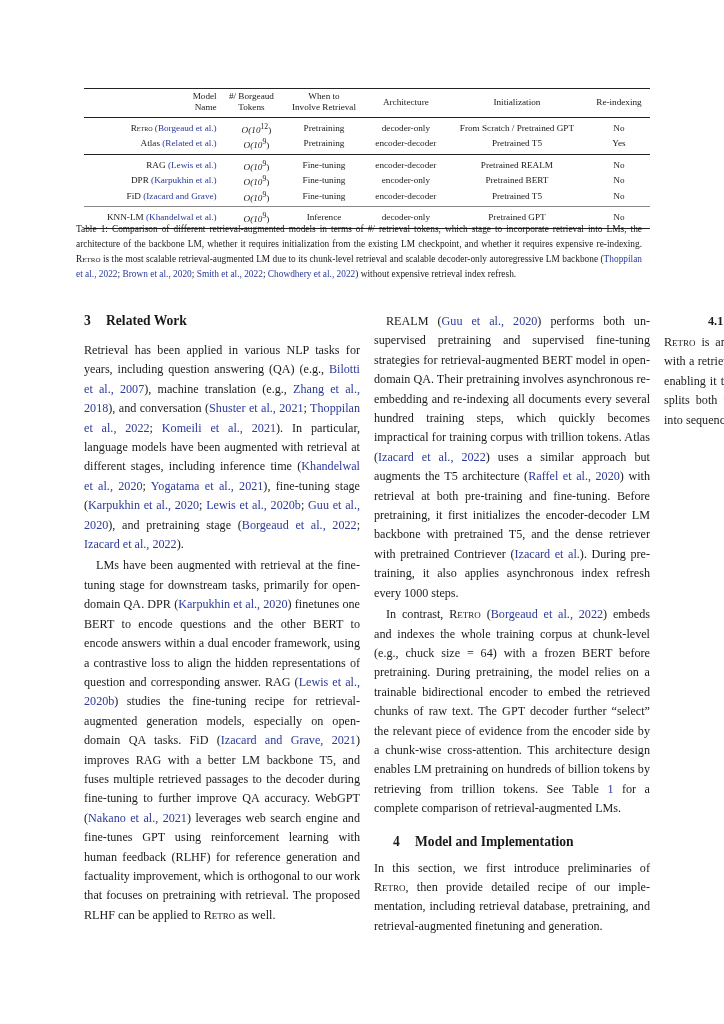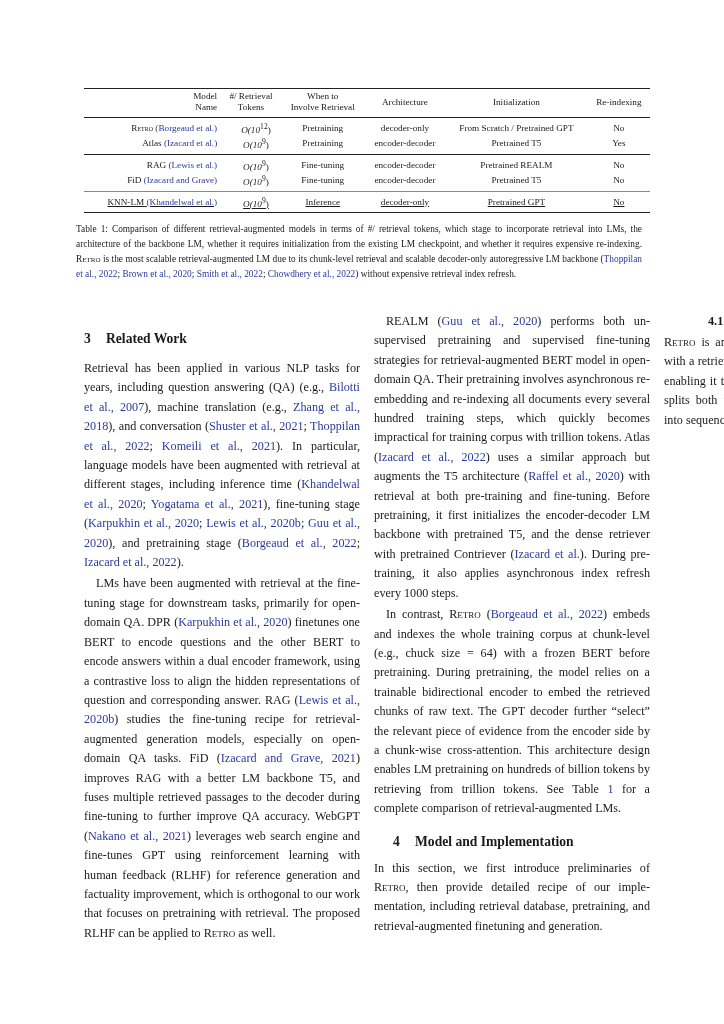--- a/index.html
+++ b/index.html
@@ -13,70 +13,78 @@
   table.cmp { width: 100%; border-collapse: collapse; font-size: 9.2px; line-height: 11.4px; }
   table.cmp th { font-weight: normal; padding: 2px 4px 3px; vertical-align: middle; }
   table.cmp td { padding: 0 4px; white-space: nowrap; }
   table.cmp td.c, table.cmp th.c { text-align: center; }
   table.cmp td.l, table.cmp th.l { text-align: right; margin-left: 16px; }
   table.cmp thead tr { border-top: 1.3px solid #222; border-bottom: 1px solid #222; }
   table.cmp tbody.g1 tr:first-child td, table.cmp tbody.g2 tr:first-child td, table.cmp tbody.g3 tr:first-child td { padding-top: 3px; }
   table.cmp tbody.g1 tr:last-child td, table.cmp tbody.g2 tr:last-child td, table.cmp tbody.g3 tr:last-child td { padding-bottom: 2px; }
   table.cmp tbody.g1 { border-bottom: 1px solid #222; }
   table.cmp tbody.g2 { border-bottom: 1px solid #888; }
-  table.cmp tbody.g3 { border-bottom: 1.3px solid #222; text-decoration: underline; }
+  table.cmp tbody.g3 { border-bottom: 1.3px solid #222; }
   .math { font-style: italic; margin-left: 10px; }
 
   .caption { position: absolute; left: 76px; top: 222px; width: 566px;
              font-size: 9.35px; line-height: 15.1px; text-align: justify; }
   h2.sec { font-size: 13.6px; font-weight: bold; margin: 0 0 11px 0; line-height: 18px; }
   h2.sec .num { display: inline-block; width: 22px; }
   h3.sub { font-size: 12.2px; font-weight: bold; margin: 9px 0 3px 0; line-height: 18px; }
   h3.sub .num { display: inline-block; width: 26px; margin-left: 44px; }
 </style>
 </head>
 <body>
 
 <div class="tbl-wrap">
   <table class="cmp">
     <thead>
       <tr>
         <th class="l"><span>Model</span><br><span>Name</span></th>
-        <th class="c"><span>#/ Retrieval</span><br><span>Tokens</span></th>
+        <th class="c"><span>#/ Borgeaud</span><br><span>Tokens</span></th>
         <th class="c"><span>When to</span><br><span>Involve Retrieval</span></th>
         <th class="c">Architecture</th>
         <th class="c">Initialization</th>
         <th class="c">Re-indexing</th>
       </tr>
     </thead>
     <tbody class="g1">
       <tr>
         <td class="l"><span class="sc">Retro</span> <span class="cite">(Borgeaud et al.)</span></td>
         <td class="c"><span class="math">O(10</span><sup>12</sup>)</td>
         <td class="c">Pretraining</td>
         <td class="c">decoder-only</td>
         <td class="c">From Scratch / Pretrained GPT</td>
         <td class="c">No</td>
       </tr>
       <tr>
-        <td class="l"><span>Atlas</span> <span class="cite">(Izacard et al.)</span></td>
+        <td class="l"><span>Atlas</span> <span class="cite">(Related et al.)</span></td>
         <td class="c"><span class="math">O(10</span><sup>9</sup>)</td>
         <td class="c">Pretraining</td>
         <td class="c">encoder-decoder</td>
         <td class="c">Pretrained T5</td>
         <td class="c">Yes</td>
       </tr>
     </tbody>
     <tbody class="g2">
       <tr>
         <td class="l"><span>RAG</span> <span class="cite">(Lewis et al.)</span></td>
         <td class="c"><span class="math">O(10</span><sup>9</sup>)</td>
         <td class="c">Fine-tuning</td>
         <td class="c">encoder-decoder</td>
         <td class="c">Pretrained REALM</td>
+        <td class="c">No</td>
+      </tr>
+      <tr>
+        <td class="l"><span>DPR</span> <span class="cite">(Karpukhin et al.)</span></td>
+        <td class="c"><span class="math">O(10</span><sup>9</sup>)</td>
+        <td class="c">Fine-tuning</td>
+        <td class="c">encoder-only</td>
+        <td class="c">Pretrained BERT</td>
         <td class="c">No</td>
       </tr>
       <tr>
         <td class="l"><span>FiD</span> <span class="cite">(Izacard and Grave)</span></td>
         <td class="c"><span class="math">O(10</span><sup>9</sup>)</td>
         <td class="c">Fine-tuning</td>
         <td class="c">encoder-decoder</td>
         <td class="c">Pretrained T5</td>
         <td class="c">No</td>
       </tr>
@@ -96,21 +104,21 @@
 
 <div class="caption"><span>Table 1: Comparison of different retrieval-augmented models in terms of #/ retrieval tokens, which stage to incorporate retrieval into LMs, the architecture of the backbone LM, whether it requires initialization from the existing LM checkpoint, and whether it requires expensive re-indexing. </span><span class="sc">Retro</span><span> is the most scalable retrieval-augmented LM due to its chunk-level retrieval and scalable decoder-only autoregressive LM backbone (</span><span class="cite">Thoppilan et al., 2022</span>; <span class="cite">Brown et al., 2020</span>; <span class="cite">Smith et al., 2022</span>; <span class="cite">Chowdhery et al., 2022</span><span>) without expensive retrieval index refresh.</span></div>
 
 <style>
   .flow { position: absolute; left: 84px; top: 312px; width: 566px; height: 650px;
           column-count: 2; column-gap: 14px; column-fill: auto;
           font-size: 12.15px; line-height: 19.4px; }
   .flow p { margin: 0; text-align: justify; }
   .flow p.ind { text-indent: 12px; }
   .flow p + p { margin-top: 2px; }
-  .flow h2.sec { margin-top: 18px; }
+  .flow h2.sec { margin-top: 0; }
   .flow h2.sec.s4 { margin-top: 14px; margin-bottom: 8px; margin-left: 19px; }
   .flow h3.sub { margin-top: 9px; }
 </style>
 
 <div class="flow">
   <h2 class="sec"><span class="num">3</span><span>Related Work</span></h2>
   <p><span>Retrieval has been applied in various NLP tasks for years, including question answering (QA) (e.g., </span><span class="cite">Bilotti et al., 2007</span><span>), machine translation (e.g., </span><span class="cite">Zhang et al., 2018</span><span>), and conversation (</span><span class="cite">Shuster et al., 2021</span>; <span class="cite">Thoppilan et al., 2022</span>; <span class="cite">Komeili et al., 2021</span><span>). In particular, language models have been augmented with retrieval at different stages, including inference time (</span><span class="cite">Khandelwal et al., 2020</span>; <span class="cite">Yo­gatama et al., 2021</span><span>), fine-tuning stage (</span><span class="cite">Karpukhin et al., 2020</span>; <span class="cite">Lewis et al., 2020b</span>; <span class="cite">Guu et al., 2020</span><span>), and pretraining stage (</span><span class="cite">Borgeaud et al., 2022</span>; <span class="cite">Izac­ard et al., 2022</span><span>).</span></p>
   <p class="ind"><span>LMs have been augmented with retrieval at the fine-tuning stage for downstream tasks, primarily for open-domain QA. DPR (</span><span class="cite">Karpukhin et al., 2020</span><span>) finetunes one BERT to encode questions and the other BERT to encode answers within a dual en­coder framework, using a contrastive loss to align the hidden representations of question and corre­sponding answer. RAG (</span><span class="cite">Lewis et al., 2020b</span><span>) stud­ies the fine-tuning recipe for retrieval-augmented generation models, especially on open-domain QA tasks.  FiD (</span><span class="cite">Izacard and Grave, 2021</span><span>) improves RAG with a better LM backbone T5, and fuses multiple retrieved passages to the decoder during fine-tuning to further improve QA accuracy. We­bGPT (</span><span class="cite">Nakano et al., 2021</span><span>) leverages web search engine and fine-tunes GPT using reinforcement learning with human feedback (RLHF) for refer­ence generation and factuality improvement, which is orthogonal to our work that focuses on pretrain­ing with retrieval.  The proposed RLHF can be applied to </span><span class="sc">Retro</span><span> as well.</span></p>
   <p class="ind"><span>REALM (</span><span class="cite">Guu et al., 2020</span><span>) performs both un­supervised pretraining and supervised fine-tuning strategies for retrieval-augmented BERT model in open-domain QA. Their pretraining involves asyn­chronous re-embedding and re-indexing all docu­ments every several hundred training steps, which quickly becomes impractical for training corpus with trillion tokens.  Atlas (</span><span class="cite">Izacard et al., 2022</span><span>) uses a similar approach but augments the T5 archi­tecture (</span><span class="cite">Raffel et al., 2020</span><span>) with retrieval at both pre-training and fine-tuning. Before pretraining, it first initializes the encoder-decoder LM backbone with pretrained T5, and the dense retriever with pretrained Contriever (</span><span class="cite">Izacard et al.</span><span>). During pre­training, it also applies asynchronous index refresh every 1000 steps.</span></p>
   <p class="ind"><span>In contrast, </span><span class="sc">Retro</span><span> (</span><span class="cite">Borgeaud et al., 2022</span><span>) em­beds and indexes the whole training corpus at chunk-level (e.g., chuck size = 64) with a frozen BERT before pretraining. During pretraining, the model relies on a trainable bidirectional encoder to embed the retrieved chunks of raw text.  The GPT decoder further “select” the relevant piece of evidence from the encoder side by a chunk-wise cross-attention.  This architecture design enables LM pretraining on hundreds of billion tokens by retrieving from trillion tokens.  See Table </span><span class="cite">1</span><span> for a complete comparison of retrieval-augmented LMs.</span></p>

